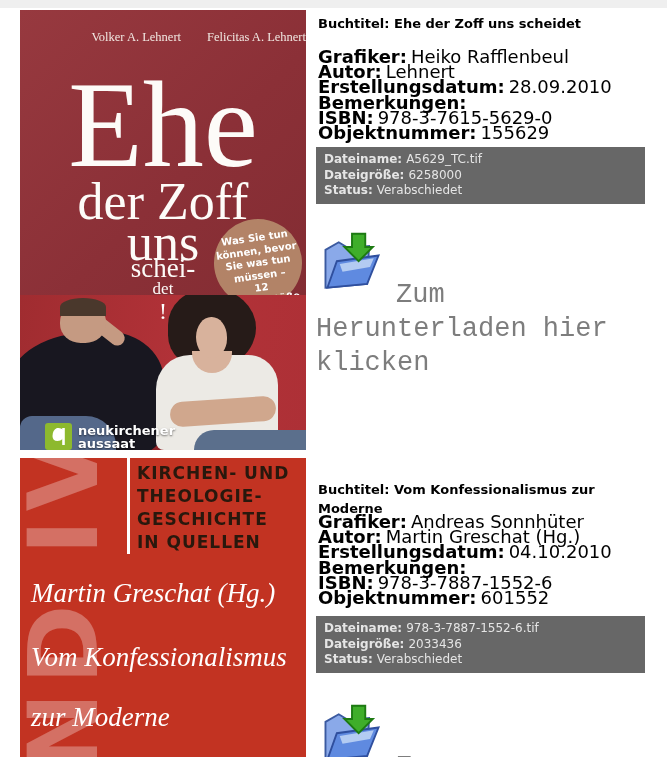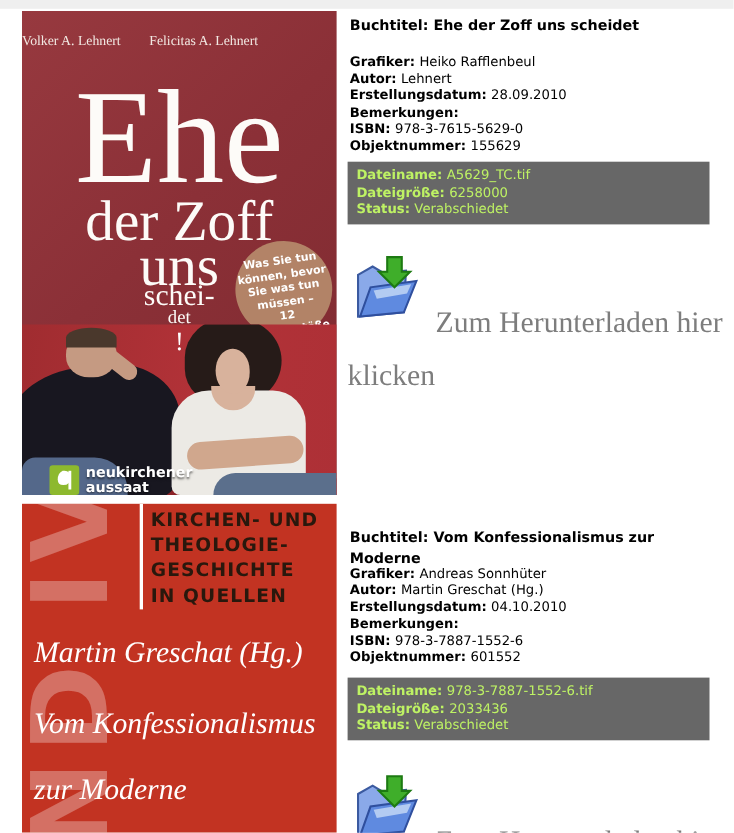--- a/index.html
+++ b/index.html
@@ -4,41 +4,41 @@
 <style>
   html,body{margin:0;padding:0}
   body{width:667px;height:757px;overflow:hidden;background:#fff;position:relative;
        font-family:"DejaVu Sans",sans-serif;color:#000}
   .topstrip{position:absolute;left:0;top:0;width:667px;height:8px;background:#efefef}
 
   
   .title{position:absolute;left:318px;font-size:13px;font-weight:bold;line-height:19px}
   #title1{top:14px;width:330px}
   #title2{top:480px;width:320px}
-  .fields{position:absolute;left:318px;font-size:12px;line-height:15.2px}
+  .fields{position:absolute;left:318px;font-size:18px;line-height:15.2px}
   #fields1{top:49px}
   #fields2{top:514px}
   .fl b{margin-right:4px}
-  .filebox{position:absolute;left:316px;width:329px;background:#676767;color:#bef264;
+  .filebox{position:absolute;left:316px;width:329px;background:#676767;color:#e5e5e5;
            font-size:12px;line-height:15.5px;padding:5px 8px;box-sizing:border-box}
   #box1{top:147px}
   #box2{top:616px}
   .filebox .fl b{margin-right:4px}
-  .dl{position:absolute;left:316px;width:342px;color:#7d7d7d;font-size:27px;line-height:48px;
-      font-family:Liberation Serif, serif;cursor:pointer}
+  .dl{position:absolute;left:316px;width:342px;color:#7d7d7d;font-size:27px;line-height:34px;
+      font-family:Liberation Mono, monospace;cursor:pointer}
   #dl1{top:228px}
   #dl2{top:700px}
   .dlicon{display:inline-block;width:72px;height:74px;vertical-align:baseline;margin-right:8px}
   .dlicon svg{width:100%;height:100%}
 
   
   .cover{position:absolute;overflow:hidden}
   #cover1{left:20px;top:10px;width:286px;height:440px;
           background:linear-gradient(135deg,#97393f 0%,#8b3037 45%,#7e2a30 100%)}
-  .c1-authors{position:absolute;top:20px;width:100%;text-align:left;color:#f2e9e3;
+  .c1-authors{position:absolute;top:20px;width:100%;text-align:right;color:#f2e9e3;
               font-family:"Liberation Serif",serif;font-size:12.5px}
   .c1-authors span+span{margin-left:26px}
   .c1line{position:absolute;width:100%;text-align:center;color:#fdfbf8;
           font-family:"Liberation Serif",serif;line-height:1}
   .c1-ehe{top:54px;font-size:122px}
   .c1-zoff{top:166px;font-size:52px}
   .c1-uns{top:207px;font-size:52px}
   .c1-schei{top:245px;font-size:27px}
   .c1-det{top:270px;font-size:17px}
   .c1-excl{position:absolute;left:0;width:286px;text-align:center;top:288px;font-size:24px;

